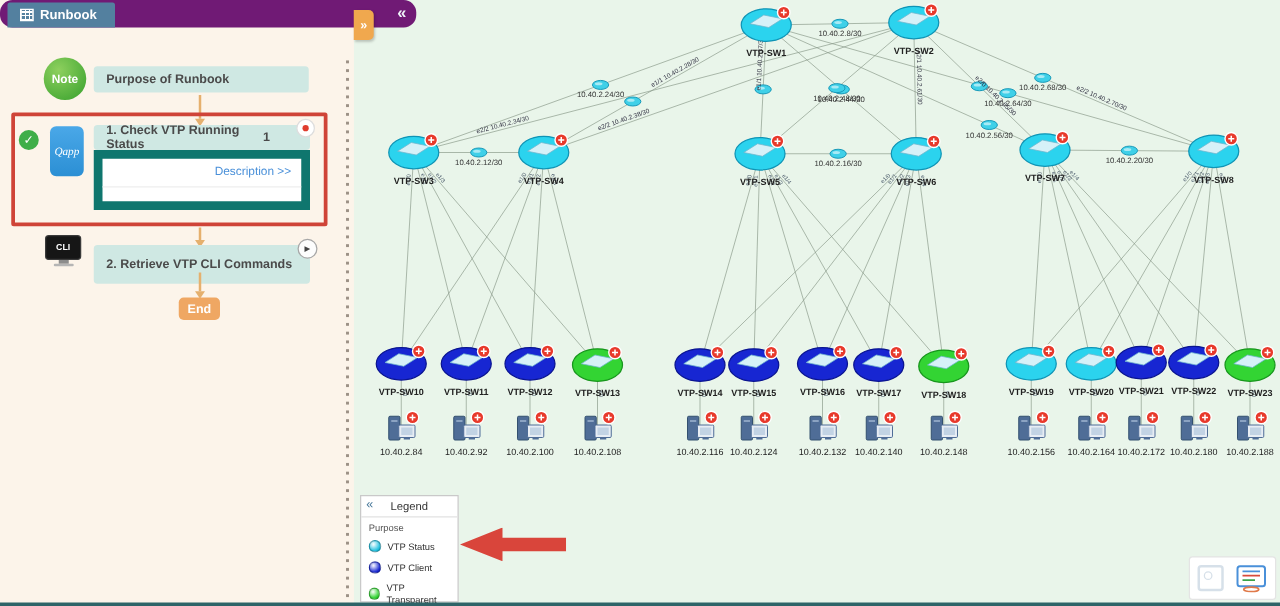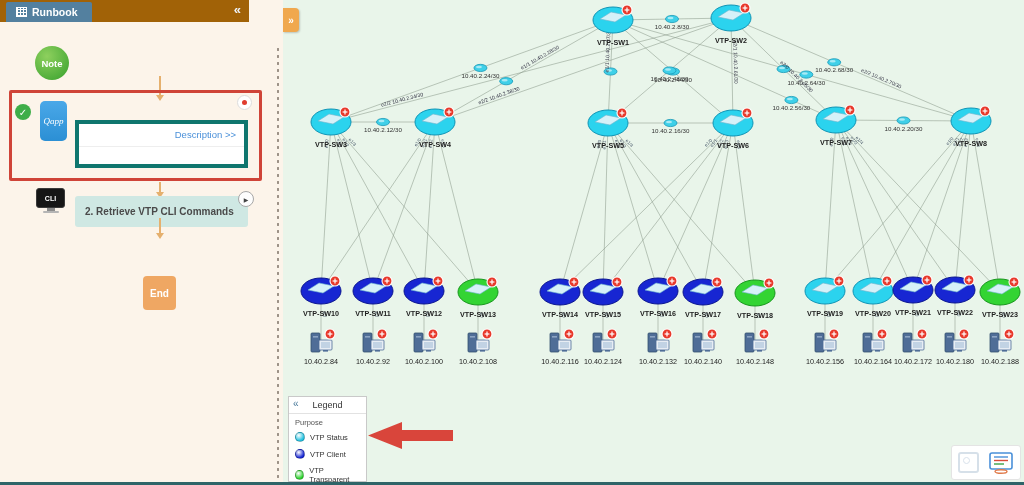--- a/index.html
+++ b/index.html
@@ -1,21 +1,21 @@
 <!DOCTYPE html>
 <html><head>
 <meta charset="utf-8">
 <style>
   html,body{margin:0;padding:0;}
   .app{position:relative;width:1024px;height:485px;overflow:hidden;
        font-family:"Liberation Sans",sans-serif;background:#fcf4ea;}
 
   
   .panel{position:absolute;left:0;top:0;width:283px;height:485px;background:#fcf4ea;z-index:10;}
-  .panel-header{position:absolute;left:0;top:0;width:249px;height:22px;background:#a16207;}
+  .panel-header{position:absolute;left:0;top:0;width:333px;height:22px;background:#701a75;border-radius:10px;}
   .runbook-tab{position:absolute;left:6px;top:2px;height:20px;padding:0 14px 0 10px;
        background:#53809f;color:#fff;font-size:10.5px;font-weight:bold;
        display:flex;align-items:center;gap:5px;border-radius:2px 2px 0 0;}
   .grid-icon{width:9px;height:8px;border:1px solid #fff;
        background-image:repeating-linear-gradient(0deg,#fff 0 1px,rgba(0,0,0,0) 1px 3px),
                         repeating-linear-gradient(90deg,#fff 0 1px,rgba(0,0,0,0) 1px 3px);}
   .collapse-btn{position:absolute;right:8px;top:2px;color:#eef3f8;font-size:13px;font-weight:bold;cursor:pointer;}
   .title-row{position:absolute;left:0;top:22px;width:283px;height:24px;}
   .panel-title{position:absolute;left:8px;top:6px;font-size:10px;font-weight:bold;color:#c79b90;}
   .caret{font-size:9px;margin-left:4px;color:#c79b90;}
@@ -49,40 +49,40 @@
        background:linear-gradient(#4aa8e8,#2b8fd4);color:#fff;font-style:italic;font-size:9px;
        display:flex;align-items:center;justify-content:center;font-family:"Liberation Serif",serif;}
   .step-box{position:absolute;background:#cfe8e3;border-radius:3px;display:flex;align-items:center;box-sizing:border-box;}
   .step1-box{left:75px;top:100px;width:173px;height:20px;}
   .step-label{padding-left:10px;font-size:10px;font-weight:bold;color:#4a4a4a;}
   .run-count{margin-left:auto;margin-right:32px;font-size:10px;font-weight:bold;color:#4a4a4a;}
   .record-btn{position:absolute;left:237px;top:95px;width:13px;height:13px;border-radius:50%;
        background:#fff;border:1px solid #ddd;display:flex;align-items:center;justify-content:center;cursor:pointer;}
   .record-dot{width:5px;height:5px;border-radius:50%;background:#e03c2e;}
   .detail-box{position:absolute;left:75px;top:120px;width:173px;height:48px;background:#fff;
-       border:4px solid #0f766e;box-sizing:border-box;}
+       border:7px solid #0f766e;box-sizing:border-box;}
   .desc-row{height:22px;border-bottom:1px solid #eee;text-align:right;padding-right:8px;
        line-height:22px;color:#4a90d9;font-size:9.5px;cursor:pointer;}
   .result-row{height:24px;display:flex;align-items:center;padding:0 7px;gap:5px;font-size:9.5px;}
   .result-link{color:#666;text-decoration:underline;cursor:pointer;}
   .timestamp{color:#999;font-size:9px;}
   .add-note{color:#4a90d9;margin-left:auto;cursor:pointer;}
   .spinner{width:11px;height:11px;border:2px solid #ddd;border-top-color:#9a9a9a;border-radius:50%;}
   .cli-icon{position:absolute;left:36px;top:188px;width:30px;height:28px;}
   .cli-screen{width:27px;height:18px;background:#161616;border:1px solid #3a3a3a;border-radius:3px;
        color:#fff;font-size:7px;font-weight:bold;display:flex;align-items:center;justify-content:center;}
   .cli-stand{width:8px;height:3px;background:#8c8c8c;margin:0 auto;}
   .cli-base{width:16px;height:2px;background:#b5b5b5;margin:0 auto;border-radius:1px;}
   .step2-box{left:75px;top:196px;width:173px;height:31px;}
   .play-btn{position:absolute;left:238px;top:191px;width:14px;height:14px;border-radius:50%;
        background:#fdfdfd;border:1px solid #a7a7a7;color:#444;font-size:6px;
        display:flex;align-items:center;justify-content:center;cursor:pointer;}
-  .end-node{position:absolute;left:143px;top:238px;width:33px;height:34px;background:#efa763;
+  .end-node{position:absolute;left:143px;top:238px;width:33px;height:18px;background:#efa763;
        border-radius:4px;color:#fff;font-size:10px;font-weight:bold;
-       display:flex;align-items:center;justify-content:center;margin-top:38px;}
+       display:flex;align-items:center;justify-content:center;}
 
   
   .map{position:absolute;left:283px;top:0;width:741px;height:485px;background:#e9f5ea;}
   .legend-panel{position:absolute;left:5px;top:396px;width:79px;height:86px;background:#fff;
        border:1px solid #c9c9c9;box-sizing:border-box;z-index:5;}
   .legend-header{height:16px;border-bottom:1px solid #e2e2e2;position:relative;}
   .legend-collapse{position:absolute;left:4px;top:1px;font-size:10px;color:#4a7a9b;cursor:pointer;}
   .legend-title{text-align:center;font-size:9px;color:#333;line-height:16px;}
   .legend-body{padding:4px 6px;}
   .legend-group{font-size:7.5px;color:#555;margin-bottom:5px;}
@@ -108,26 +108,31 @@
     <div class="panel-header">
       <div class="runbook-tab">
         <span class="grid-icon"></span>
         <span>Runbook</span>
       </div>
       <span class="collapse-btn">«</span>
     </div>
 
 
     <div class="start-node">Note</div>
+    <div class="purpose-box">Purpose of Runbook</div>
 
     <div class="connector c1"></div>
 
     <div class="step-group"></div>
     <div class="check-icon">✓</div>
     <div class="qapp-tile">Qapp</div>
+    <div class="step-box step1-box">
+      <span class="step-label">1. Check VTP Running Status</span>
+      <span class="run-count">1</span>
+    </div>
     <div class="record-btn">
         <span class="record-dot"></span>
       </div>
     <div class="detail-box">
       <div class="desc-row">Description &gt;&gt;</div>
     </div>
 
     <div class="connector c2"></div>
 
     <div class="cli-icon">

